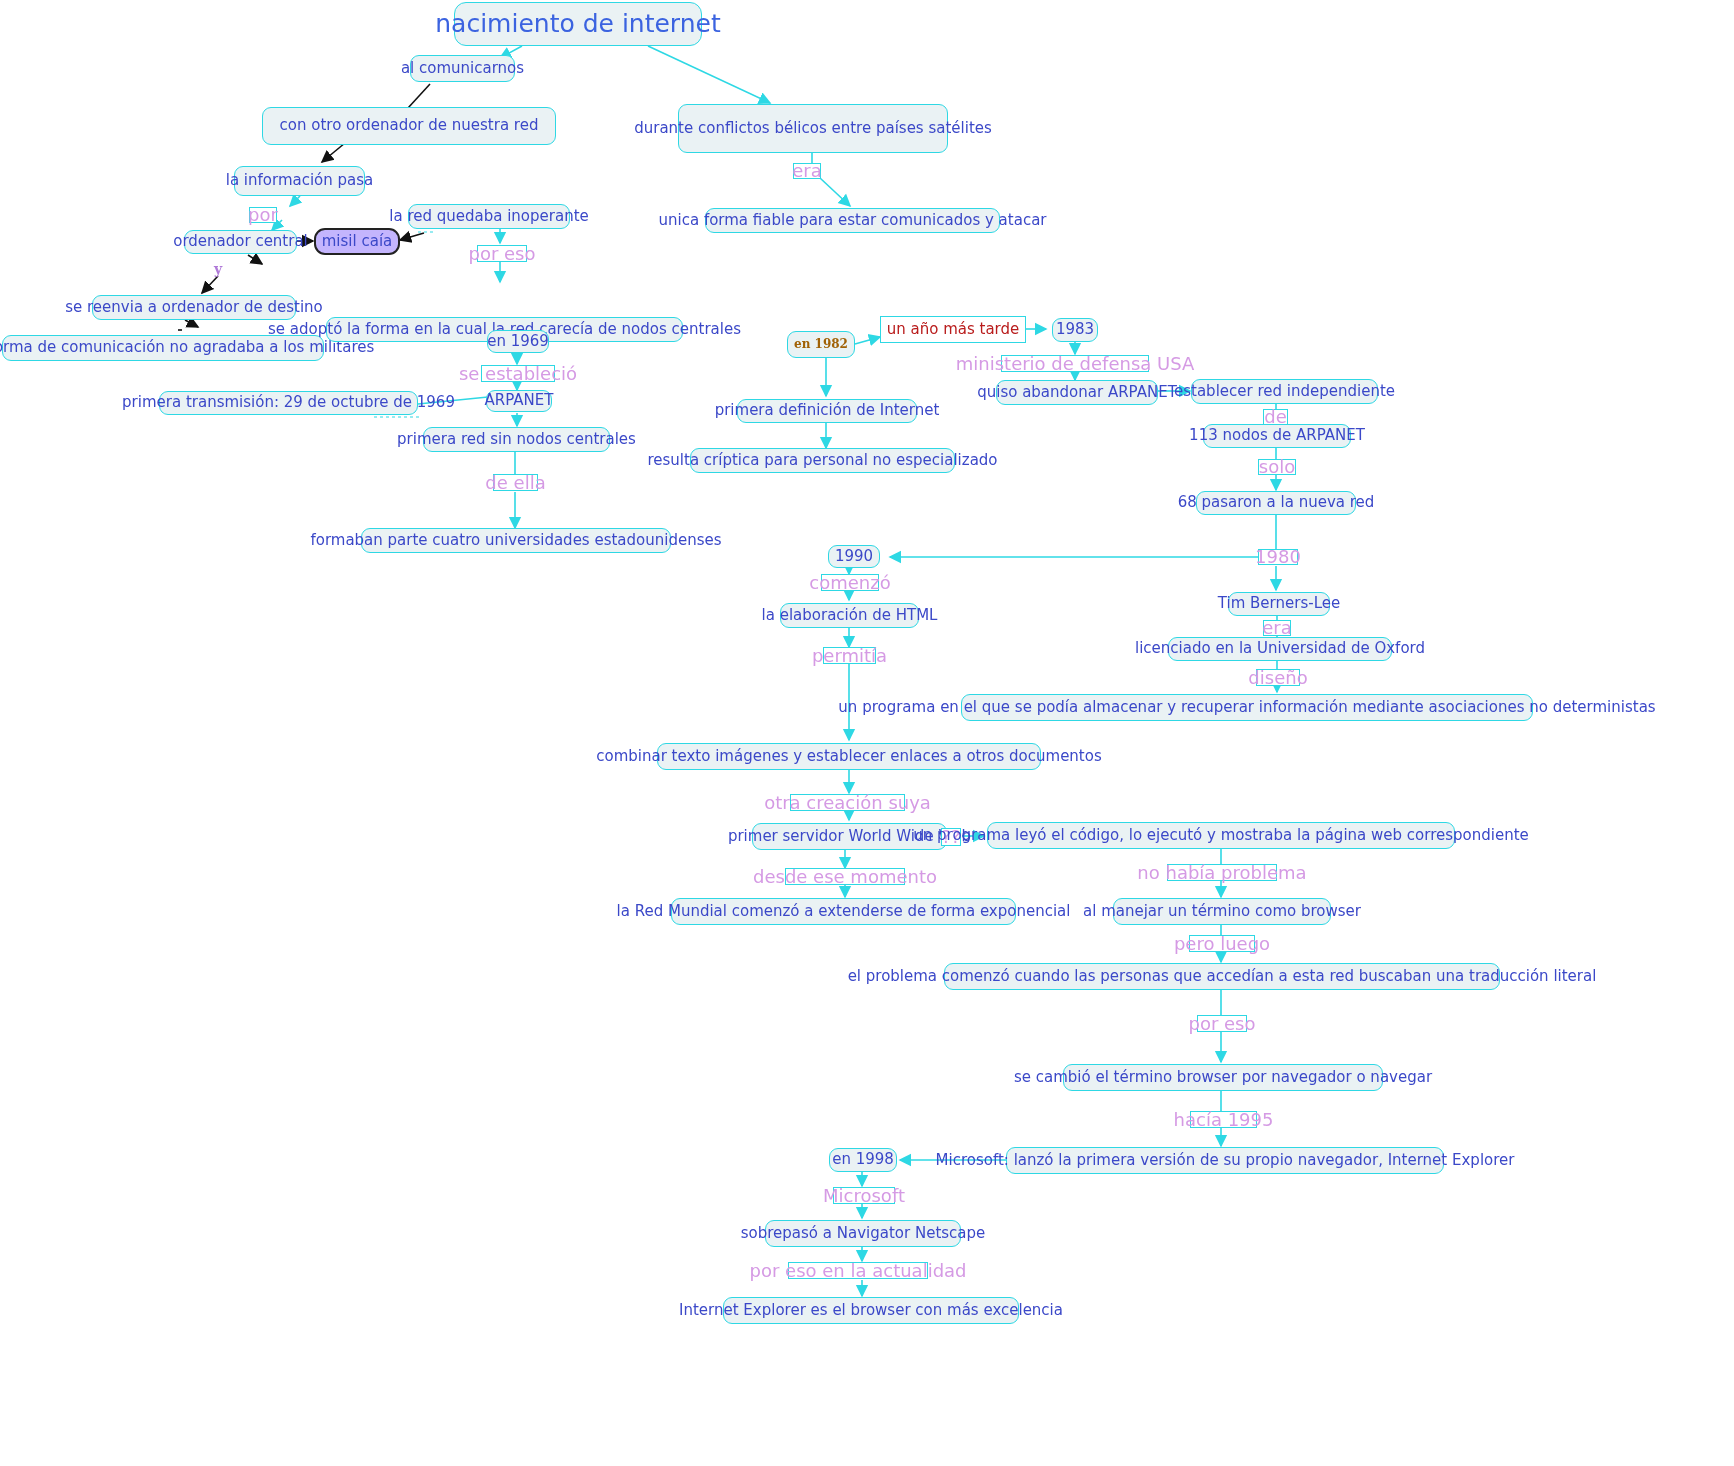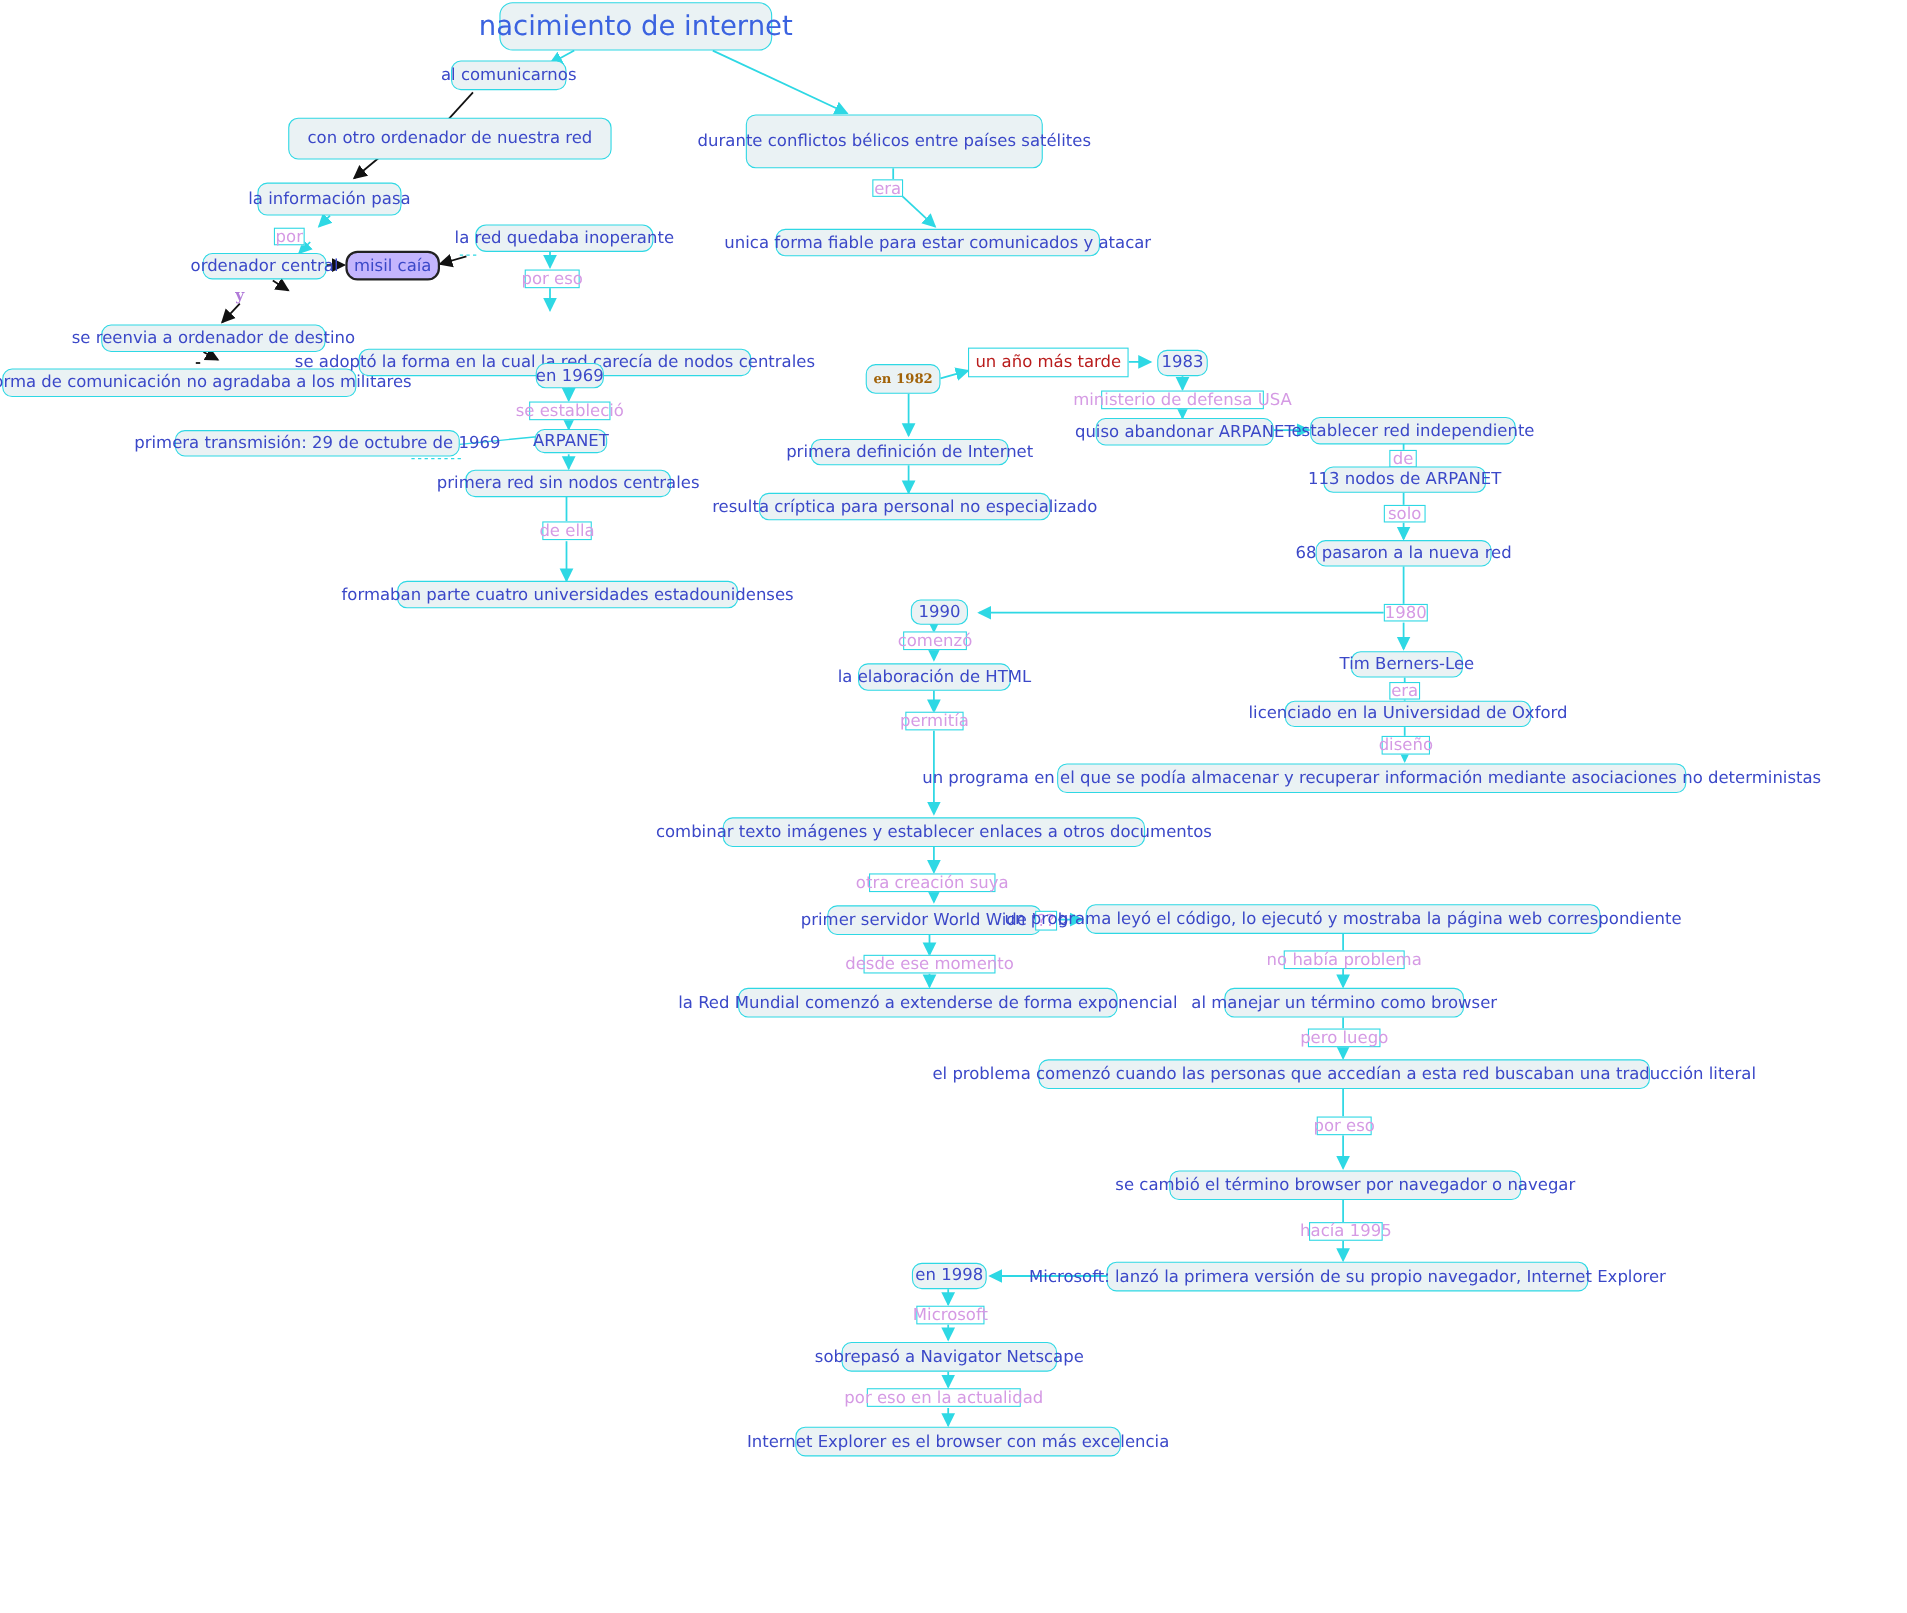--- a/index.html
+++ b/index.html
@@ -63,21 +63,21 @@
     border: 1.3px solid #2ed8e4;
     color: #b91c1c;
   }
   
   .link-label {
     position: absolute;
     box-sizing: border-box;
     background: #ffffff;
     border: 1.1px solid #2ed8e4;
     color: #d59ae4;
-    font-size: 15px;
+    font-size: 18px;
     line-height: 1.1;
     padding: 1px 4px;
     white-space: nowrap;
     display: flex;
     align-items: center;
     justify-content: center;
   }
   .link-label.bare {
     border: none;
     background: transparent;
@@ -220,21 +220,21 @@
   <div class="node" style="left:262px; top:107px; width:294px; height:38px;">con otro ordenador de nuestra red</div>
 
   <div class="node" style="left:234px; top:166px; width:131px; height:30px;">la información pasa</div>
 
   <div class="link-label" style="left:249px; top:207px; width:28px; height:16px;">por</div>
 
   <div class="node" style="left:184px; top:230px; width:113px; height:24px;">ordenador central</div>
 
   <div class="node dark" style="left:314px; top:228px; width:86px; height:27px;">misil caía</div>
 
-  <div class="node" style="left:432px; top:204px; width:162px; height:25px;border-radius:10px;">la red quedaba inoperante</div>
+  <div class="node" style="left:408px; top:204px; width:162px; height:25px;">la red quedaba inoperante</div>
 
   <div class="link-label bare" style="left:211px; top:262px; width:14px; height:16px;">y</div>
 
   <div class="node" style="left:92px; top:295px; width:204px; height:25px;">se reenvia a ordenador de destino</div>
 
   <div class="node" style="left:2px; top:335px; width:322px; height:26px;">esta forma de comunicación no agradaba a los militares</div>
 
   <div class="link-label" style="left:477px; top:245px; width:50px; height:17px;">por eso</div>
 
   <div class="node" style="left:326px; top:285px; width:357px; height:25px;margin-top:32px;">se adoptó la forma en la cual la red carecía de nodos centrales</div>

